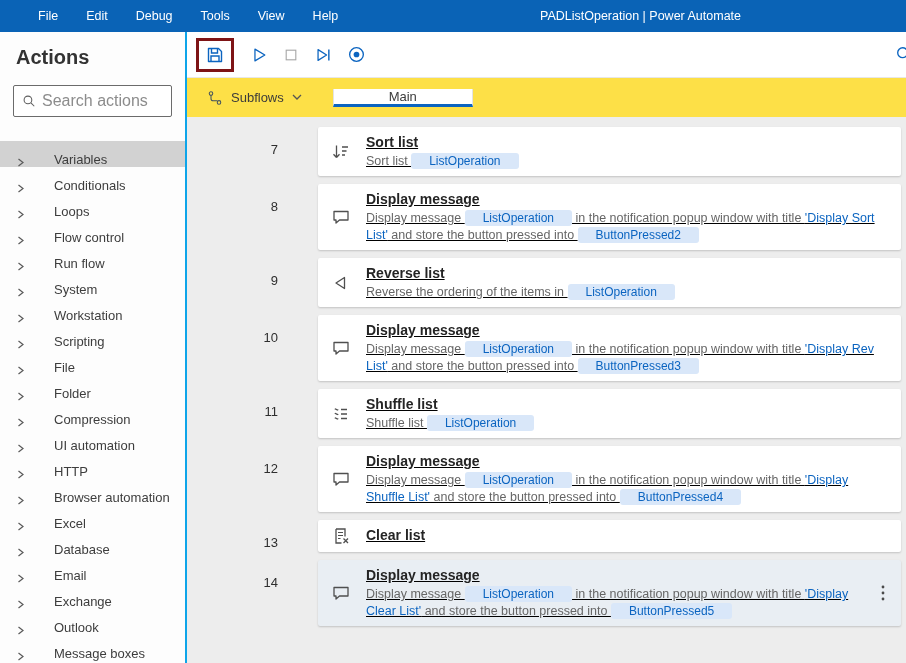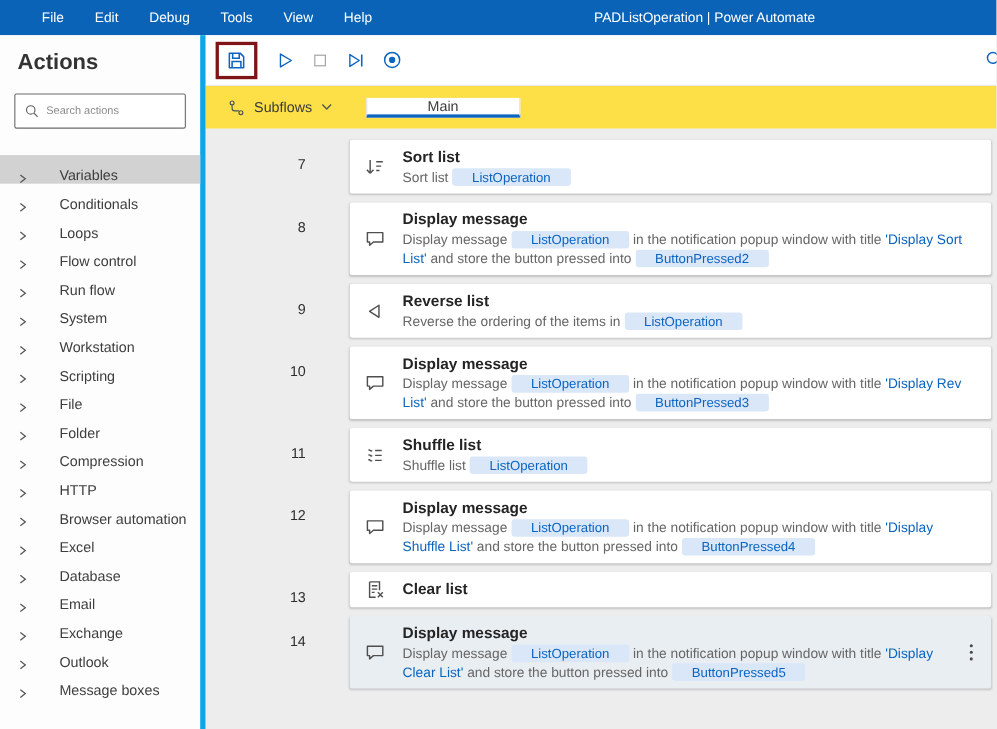--- a/index.html
+++ b/index.html
@@ -6,25 +6,25 @@
   html,body { width:906px; height:663px; overflow:hidden; }
   body { font-family:"Liberation Sans","DejaVu Sans",sans-serif; background:#ededed; position:relative; }
 
   
   .titlebar { position:absolute; top:0; left:0; width:906px; height:32px; background:#0a63b6; display:flex; align-items:center; }
   .menu-items { display:flex; margin-left:24px; }
   .menu-item { color:#fff; font-size:12.5px; padding:0 14px; line-height:32px; cursor:pointer; }
   .app-title { position:absolute; left:540px; color:#fff; font-size:12.5px; white-space:nowrap; }
 
   
-  .sidebar { position:absolute; top:32px; left:0; width:187px; bottom:0; background:#fdfdfd; border-right:5px solid #0ea5e9; }
+  .sidebar { position:absolute; top:32px; left:0; width:187px; bottom:0; background:#fdfdfd; border-right:2px solid #0ea5e9; }
   .side-title { padding:14px 16px 12px; font-size:20px; font-weight:600; color:#333; }
   .search-box { margin:4px 13px 0; height:32px; border:1px solid #6b6b6b; border-radius:2px; background:#fff; display:flex; align-items:center; padding:0 8px; gap:6px; }
   .search-box .ic { color:#5f5f5f; display:flex; }
-  .search-box input { border:none; outline:none; flex:1; min-width:0; font-size:10px; color:#333; font-family:inherit; background:transparent; }
+  .search-box input { border:none; outline:none; flex:1; min-width:0; font-size:16px; color:#333; font-family:inherit; background:transparent; }
   .search-box input::placeholder { color:#8c8c8c; }
   .cat-list { margin-top:24px; }
   .cat-item { height:26px; display:flex; align-items:flex-end; padding-left:17px; gap:29px; font-size:13px; color:#3d3d3d; cursor:pointer; }
   .cat-item.selected { background:#d2d2d2; }
   .cat-item .chev { color:#5a5a5a; display:flex; }
 
   
   .main { position:absolute; top:32px; left:187px; right:0; bottom:0; display:flex; flex-direction:column; }
 
   .toolbar { height:46px; background:#fff; border-bottom:1px solid #e7e7e7; display:flex; align-items:center; padding-left:9px; gap:15px; position:relative; flex:none; }
@@ -38,21 +38,21 @@
   .subflows .ic { color:#42525f; display:flex; }
   .subflows .chevd { color:#555; display:flex; }
   .tab { margin-left:31px; width:140px; background:#fff; border-left:1px solid #e3e3e3; border-right:1px solid #e3e3e3; border-bottom:3px solid #0b64c0; display:flex; align-items:center; justify-content:center; font-size:13px; color:#3b3b3b; cursor:pointer; }
 
   .canvas { flex:1; background:#ededed; padding-top:10px; overflow:hidden; }
   .wf-row { display:flex; margin-bottom:8px; }
   .row-num { width:131px; flex:none; text-align:right; padding-right:40px; padding-top:15px; font-size:13px; color:#2e2e2e; }
   .card { flex:1; margin-right:5px; background:#fff; border-radius:2px; box-shadow:0 1px 2px rgba(0,0,0,0.18); display:flex; align-items:center; gap:14px; padding:6px 12px; cursor:pointer; }
   .card.selected { background:#e9eef3; }
   .card-ic { width:22px; flex:none; display:flex; justify-content:center; color:#4f4f4f; }
-  .card-text { flex:1; min-width:0; }
+  .card-text { flex:1; min-width:0;text-decoration:underline; }
   .card-title { font-size:14px; font-weight:600; color:#242424; line-height:18px; margin-bottom:2px; }
   .card-desc { font-size:12.5px; color:#666; line-height:17px; }
   .pill { background:#d9e7f9; color:#0b64c0; border-radius:3px; padding:0 18px; font-size:12px; white-space:nowrap; display:inline-block; line-height:16px; }
   .blue { color:#0b64c0; }
   .kebab { flex:none; color:#4a4a4a; display:flex; padding:0 4px; cursor:pointer; }
   .ic { display:inline-flex; }
   .ic svg { display:block; }
 </style>
 </head>
 <body>
@@ -168,20 +168,28 @@
           </svg>
         </span>
         <span class="cat-label">Compression</span>
       </div>
       <div class="cat-item">
         <span class="ic chev">
           <svg width="8" height="9" viewBox="0 0 8 9">
             <path d="M1.5 1l4.5 3.5L1.5 8" fill="none" stroke="currentColor" stroke-width="1.2"></path>
           </svg>
         </span>
+        <span class="cat-label">UI automation</span>
+      </div>
+      <div class="cat-item">
+        <span class="ic chev">
+          <svg width="8" height="9" viewBox="0 0 8 9">
+            <path d="M1.5 1l4.5 3.5L1.5 8" fill="none" stroke="currentColor" stroke-width="1.2"></path>
+          </svg>
+        </span>
         <span class="cat-label">HTTP</span>
       </div>
       <div class="cat-item">
         <span class="ic chev">
           <svg width="8" height="9" viewBox="0 0 8 9">
             <path d="M1.5 1l4.5 3.5L1.5 8" fill="none" stroke="currentColor" stroke-width="1.2"></path>
           </svg>
         </span>
         <span class="cat-label">Browser automation</span>
       </div>

